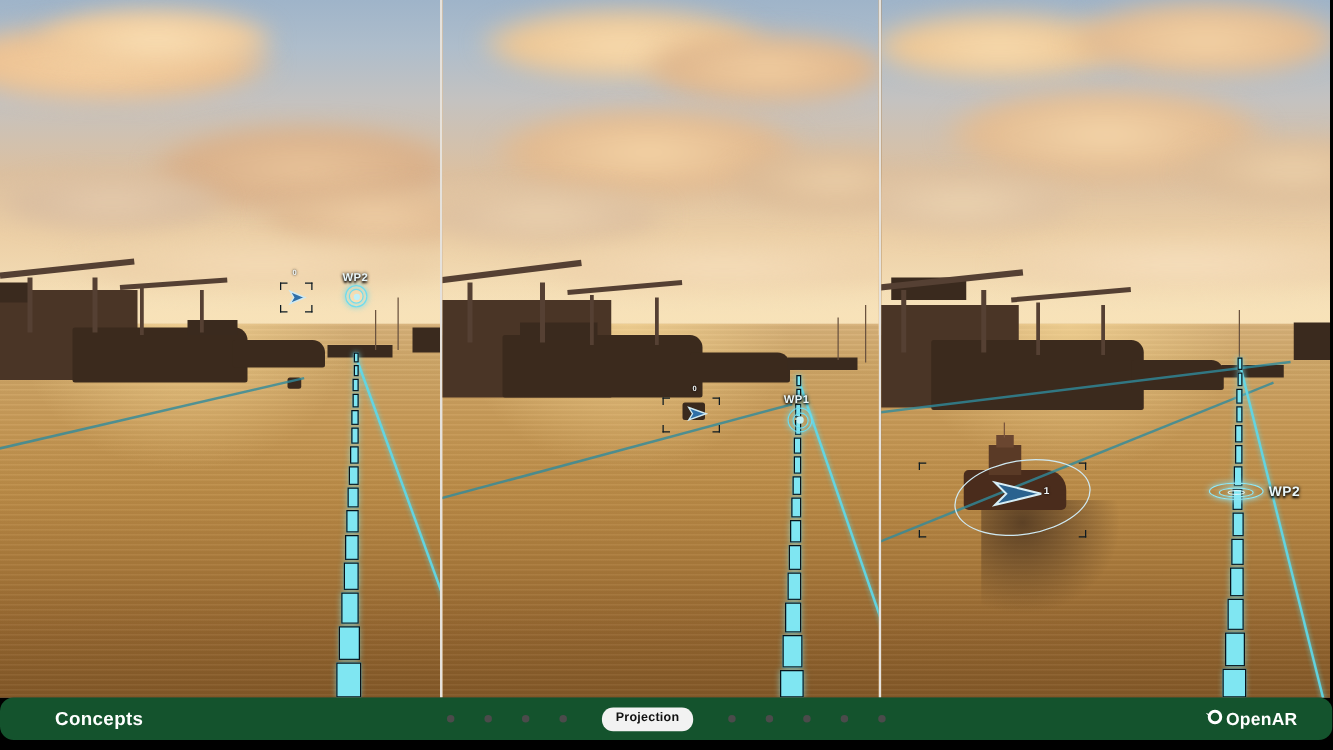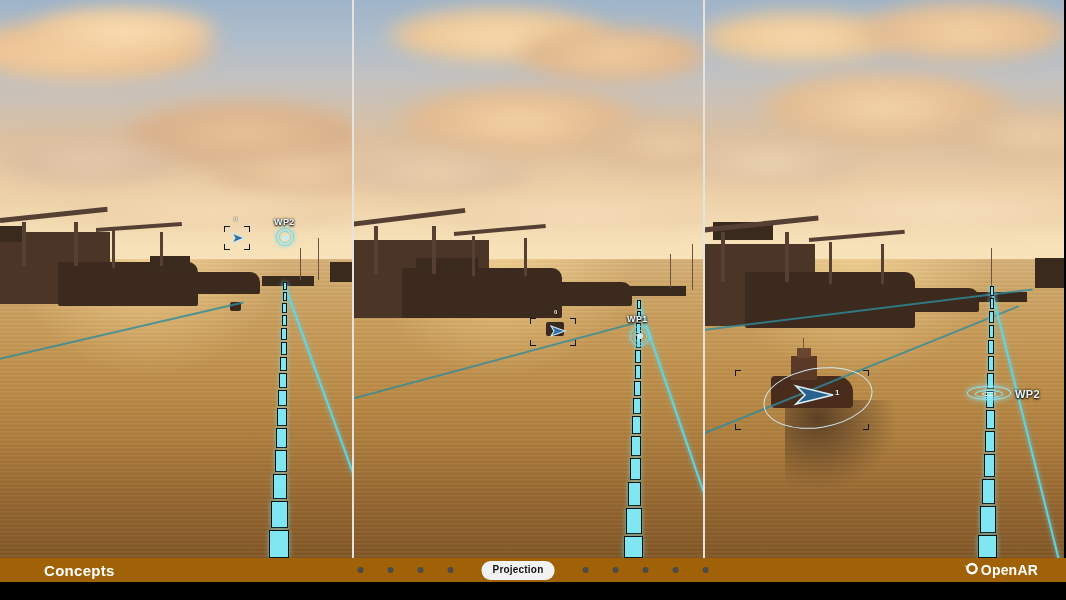--- a/index.html
+++ b/index.html
@@ -100,22 +100,22 @@
   .trk-tag{ position:absolute; color:#f0f6f8; font-size:6px; font-weight:700;
             text-shadow:0 0 2px #000; white-space:nowrap; }
   
   .chev{ position:absolute; }
   
   .ring-ell{ position:absolute; border:1.5px solid #0e1c24; border-radius:50%; }
   .ring-ell.hl{ border-color:#cfe9f2; }
 
   
   .bottombar{
-    position:absolute; left:0; top:558px; width:1066px; height:24px;
-    background:#a16207; display:flex; align-items:center;
+    position:absolute; left:0; top:558px; width:1066px; height:34px;
+    background:#14532d; display:flex; align-items:center;border-radius:11px;
   }
   .bb-title{
     position:absolute; left:44px; color:#ffffff; font-size:15px; font-weight:700;
     letter-spacing:.3px;
   }
   .pager{
     position:absolute; left:50%; transform:translateX(-50%);
     display:flex; align-items:center; gap:24px;
   }
   .dot{ width:6px; height:6px; border-radius:50%; background:#4b4b4b; display:block; }

